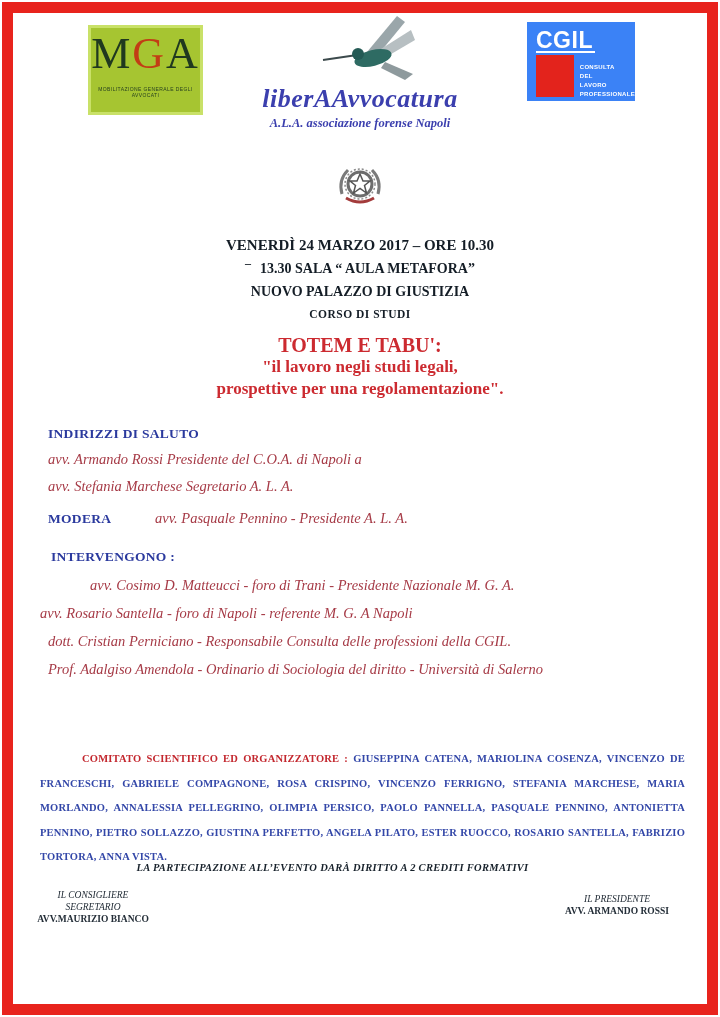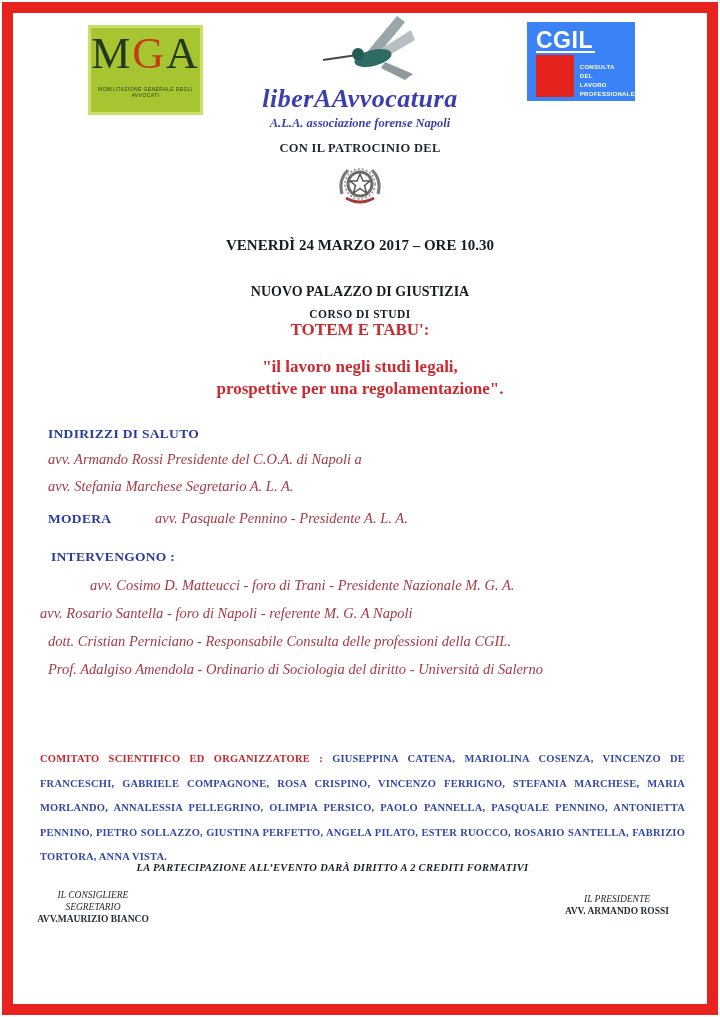--- a/index.html
+++ b/index.html
@@ -64,21 +64,21 @@
   
   .patronage { top: 141px; font-size: 12.5px; font-weight: bold; color: #1c2733; letter-spacing: .3px; }
   .emblem { left: 334px; top: 160px; width: 52px; height: 52px; }
   .org    { top: 202px; font-size: 19px;  font-weight: bold; color: #141d26; letter-spacing: .3px; }
   .dateln { top: 237px; font-size: 15px;  font-weight: bold; color: #141d26; }
   .venue1 { top: 261px; font-size: 14px;  font-weight: bold; color: #141d26; }
   .venue1 .dash { display:inline-block; transform: translateY(-6px); margin-right: 9px; font-size: 12px; }
   .venue2 { top: 284px; font-size: 14px;  font-weight: bold; color: #141d26; }
   .course { top: 308px; font-size: 11.5px; font-weight: bold; color: #141d26; letter-spacing: .5px; }
 
-  .t-red1 { top: 320px; font-size: 17px; font-weight: bold; color: #cc2a30; text-align: center; }
+  .t-red1 { top: 334px; font-size: 20px; font-weight: bold; color: #cc2a30; text-align: center; }
   .t-red2 { top: 357px; font-size: 17px; font-weight: bold; color: #cc2a30; }
   .t-red3 { top: 379px; font-size: 17px; font-weight: bold; color: #cc2a30; }
 
   
   .h-blue { font-size: 13.5px; font-weight: bold; color: #2b3a9e; letter-spacing: .3px; }
   .n-red  { font-size: 14.5px; font-style: italic; color: #a63a46; }
   .greet-h { left: 48px; top: 426px; }
   .greet-1 { left: 48px; top: 451px; }
   .greet-2 { left: 48px; top: 478px; }
   .modera-h { left: 48px; top: 511px; }
@@ -89,21 +89,21 @@
   .spk-3 { left: 48px; top: 633px; }
   .spk-4 { left: 48px; top: 661px; }
 
   
   .committee {
     left: 40px; top: 747px; width: 645px;
     font-size: 10.5px; font-weight: bold; line-height: 24.5px;
     text-align: justify; color: #3347a8; letter-spacing: .2px;
     font-family: "Liberation Serif", serif;
   }
-  .committee .lbl { color: #c3272e; }
+  .committee .lbl { color: #c3272e; margin-left: 42px; }
 
   
   .credits {
     top: 862px; left: 0; right: 55px; text-align: center;
     font-size: 10.5px; font-weight: bold; font-style: italic; color: #17212b;
     letter-spacing: .3px;
   }
   .sig { font-size: 9.5px; color: #242e38; text-align: center; line-height: 12px; }
   .sig .role { font-style: italic; }
   .sig .name { font-weight: bold; }
@@ -138,31 +138,31 @@
       <div class="cgil-red"></div>
       <div class="cgil-sub">
         <div>CONSULTA</div>
         <div>DEL</div>
         <div>LAVORO</div>
         <div>PROFESSIONALE</div>
       </div>
     </div>
   </div>
 
-  <div class="abs center patronage">CON IL PATROCINIO DEL</div>
   <svg class="abs emblem" viewBox="0 0 52 52">
     <circle cx="26" cy="24" r="12" fill="none" stroke="#6d6d6d" stroke-width="3"></circle>
     <circle cx="26" cy="24" r="15" fill="none" stroke="#8a8a8a" stroke-width="1.5" stroke-dasharray="2 2"></circle>
     <path d="M8 34 Q4 20 14 10" fill="none" stroke="#7a7a7a" stroke-width="3"></path>
     <path d="M44 34 Q48 20 38 10" fill="none" stroke="#7a7a7a" stroke-width="3"></path>
     <polygon points="26,14 29,21 36,21 30.5,25.5 32.5,33 26,28.5 19.5,33 21.5,25.5 16,21 23,21" fill="#ffffff" stroke="#555555" stroke-width="1.5"></polygon>
     <path d="M12 38 Q26 46 40 38" fill="none" stroke="#a33b3b" stroke-width="3"></path>
   </svg>
 
   <div class="abs center dateln">VENERDÌ 24 MARZO 2017 – ORE 10.30</div>
+  <div class="abs center venue1"><span class="dash">–</span><span>13.30 SALA “ AULA METAFORA”</span></div>
   <div class="abs center venue2">NUOVO PALAZZO DI GIUSTIZIA</div>
   <div class="abs center course">CORSO  DI STUDI</div>
 
   <div class="abs center t-red1">TOTEM E TABU':</div>
   <div class="abs center t-red2">"il lavoro negli studi legali,</div>
   <div class="abs center t-red3">prospettive per una regolamentazione".</div>
 
   <div class="abs h-blue greet-h">INDIRIZZI DI SALUTO</div>
   <div class="abs n-red greet-1">avv. Armando Rossi Presidente del C.O.A. di Napoli a</div>
   <div class="abs n-red greet-2">avv. Stefania Marchese  Segretario A. L. A.</div>

